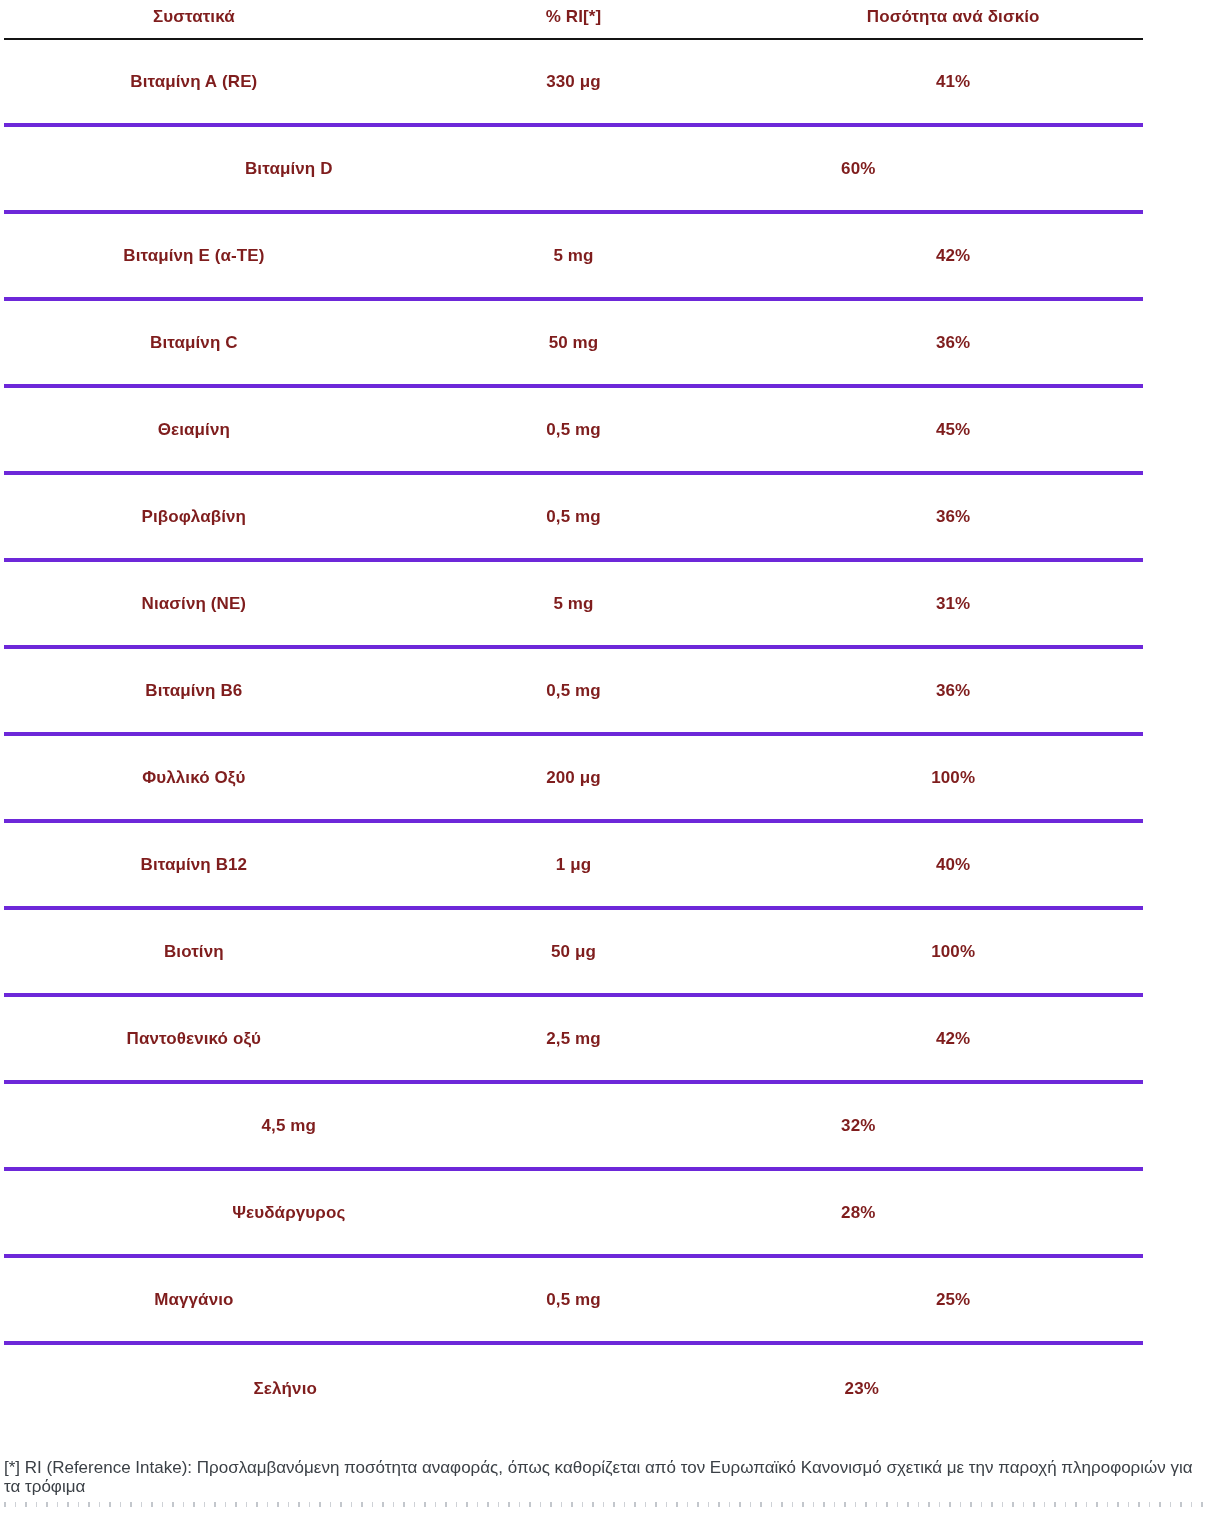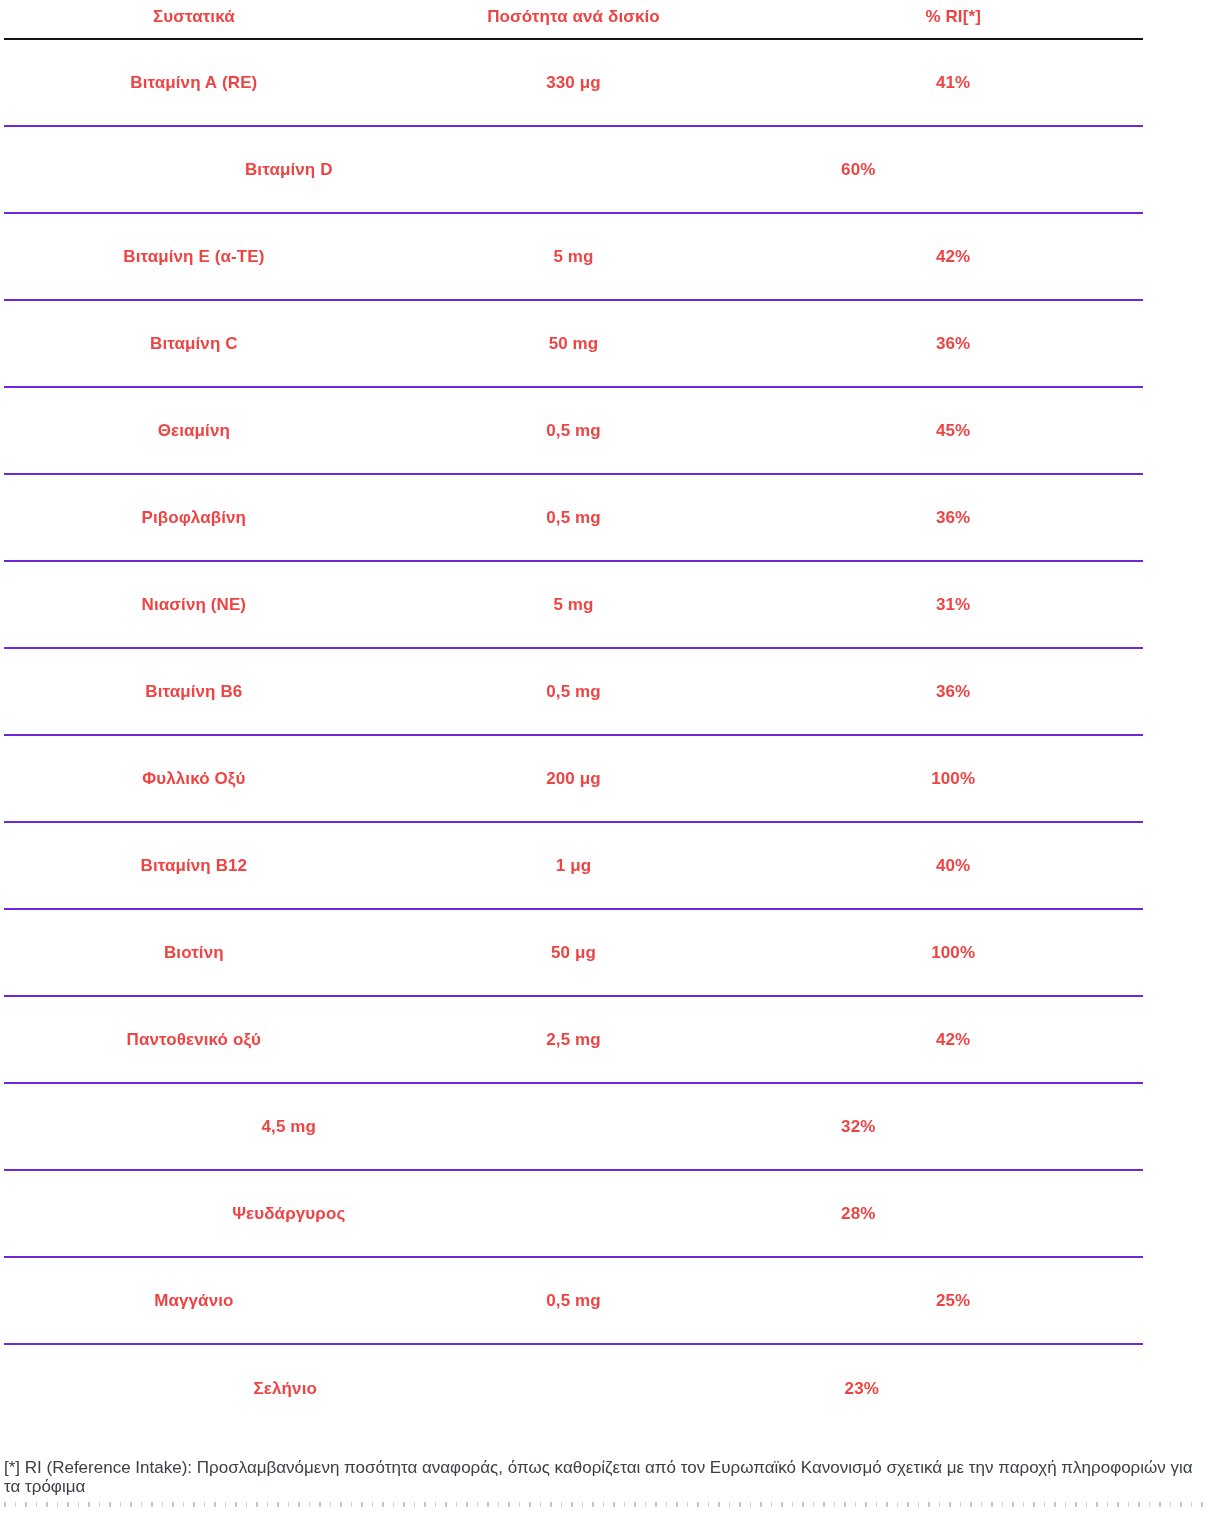--- a/index.html
+++ b/index.html
@@ -24,32 +24,32 @@
   .t-head {
     display: flex;
     height: 40px;
     align-items: center;
     border-bottom: 2px solid #141414;
   }
   .t-row {
     display: flex;
     height: 87px;
     align-items: center;
-    border-bottom: 2px solid #6d28d9;
+    border-bottom: 4px solid #6d28d9;
   }
   .t-row:last-child {
     border-bottom: none;
     gap: 14px;
   }
   .cell {
     flex: 1 1 0;
     text-align: center;
     font-size: 17px;
     font-weight: bold;
-    color: #ef4444;
+    color: #7f1d1d;
     letter-spacing: 0.1px;
   }
   .head-cell {
     padding-bottom: 4px;
   }
   .footnote {
     margin: 26px 0 4px 4px;
     width: 1202px;
     font-size: 17px;
     font-weight: normal;
@@ -69,22 +69,22 @@
   }
 </style>
 </head>
 <body>
 
 <div class="page">
 
   <div class="nutri-table">
     <div class="t-head">
       <div class="cell head-cell">Συστατικά</div>
+      <div class="cell head-cell">% RI[*]</div>
       <div class="cell head-cell">Ποσότητα ανά δισκίο</div>
-      <div class="cell head-cell">% RI[*]</div>
     </div>
     <div id="rows">
   <div class="t-row">
     <div class="cell">Βιταμίνη Α (RE)</div>
     <div class="cell">330 μg</div>
     <div class="cell">41%</div>
   </div>
 
   <div class="t-row">
     <div class="cell">Βιταμίνη D</div>

